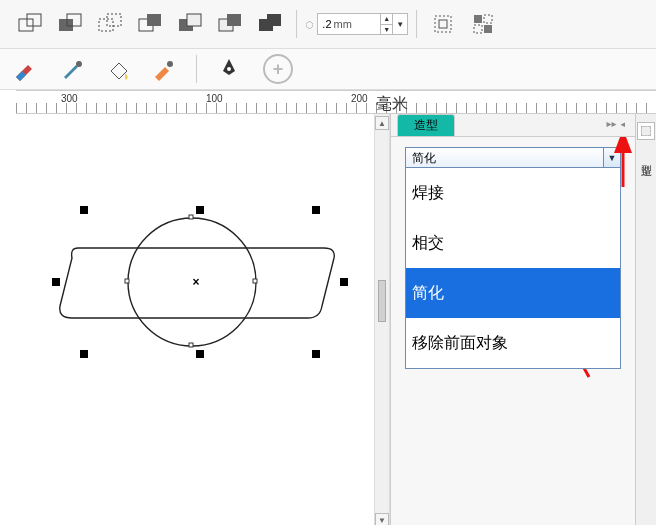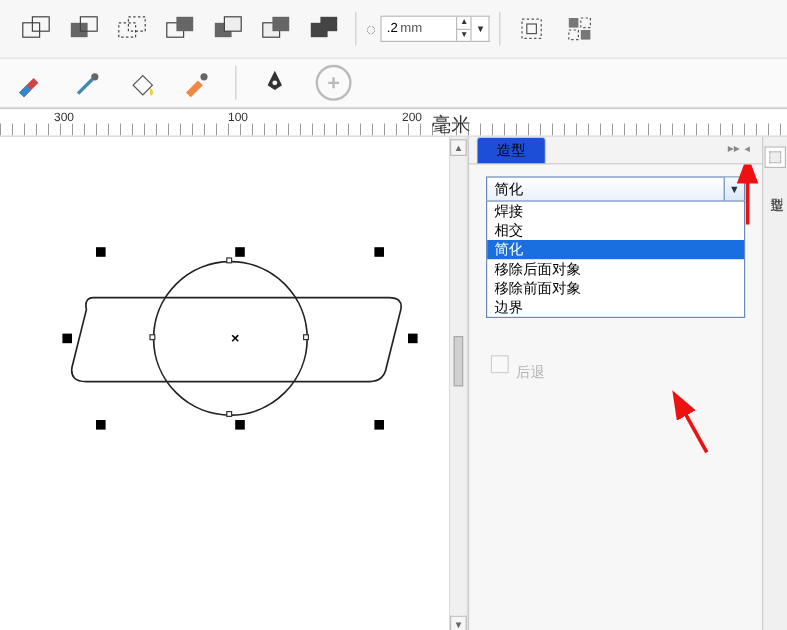--- a/index.html
+++ b/index.html
@@ -104,20 +104,21 @@
     margin-top: -4px;
   }
   
   .ruler {
     height: 22px;
     border-top: 1px solid #ccc;
     border-bottom: 1px solid #ccc;
     background: #fff;
     position: relative;
     overflow: hidden;
+    margin-left: 16px;
   }
   .ruler .ticks {
     position:absolute; inset:0;
     background-image: repeating-linear-gradient(to right, #999 0, #999 1px, transparent 1px, transparent 10px);
     background-position: 0 12px;
     background-size: 10px 10px;
     background-repeat: repeat-x;
   }
   .ruler .major {
     position:absolute; top:2px; font-size:10px; color:#333;
@@ -160,21 +161,21 @@
     align-items: flex-end;
     padding-left: 6px;
     gap: 2px;
     border-bottom: 1px solid #ccc;
     background:#f3f3f3;
     position:relative;
   }
   .panel-tabs .tab {
     padding: 2px 16px;
     font-size: 12px;
-    background: #1d4ed8;
+    background: #14b8a6;
     border: 1px solid #ccc;
     border-bottom: none;
     border-radius: 3px 3px 0 0;
   }
   .panel-tabs .dots { position:absolute; right:10px; top:4px; font-size:10px; color:#888; display:flex; gap:4px; align-items:center;}
   .panel-body {
     padding: 10px 14px;
     position:relative;
     flex:1;
   }
@@ -205,22 +206,22 @@
   .dropdown {
     position: absolute;
     left: 14px;
     top: 30px;
     right: 14px;
     border: 1px solid #6a8db8;
     background: #fff;
     z-index: 10;
   }
   .dropdown .item {
-    padding: 0 6px;
-    font-size: 12px;
+    padding: 17px 6px;
+    font-size: 16px;
     line-height: 16px;
     cursor: default;
   }
   .dropdown .item.selected {
     background: #1a6fe0;
     color: #fff;
   }
   .check-row {
     display: flex;
     align-items: center;
@@ -450,23 +451,21 @@
       <div class="panel-body">
         <div class="combo">
           <span>简化</span>
           <div class="cbtn">▼</div>
         </div>
 
         <div class="dropdown">
           <div class="item">焊接</div>
           <div class="item">相交</div>
           <div class="item selected">简化</div>
-          <div class="item">移除后面对象</div>
           <div class="item">移除前面对象</div>
-          <div class="item">边界</div>
         </div>
 
         <div class="check-row" style="opacity:0.35;">
           <div class="checkbox"></div>
           <span style="text-decoration:line-through;text-decoration-color:transparent;margin-top:15px;">后退</span>
         </div>
 
 
         <svg style="position:absolute; left:0; top:0; width:100%; height:100%; pointer-events:none;">
           <defs>

